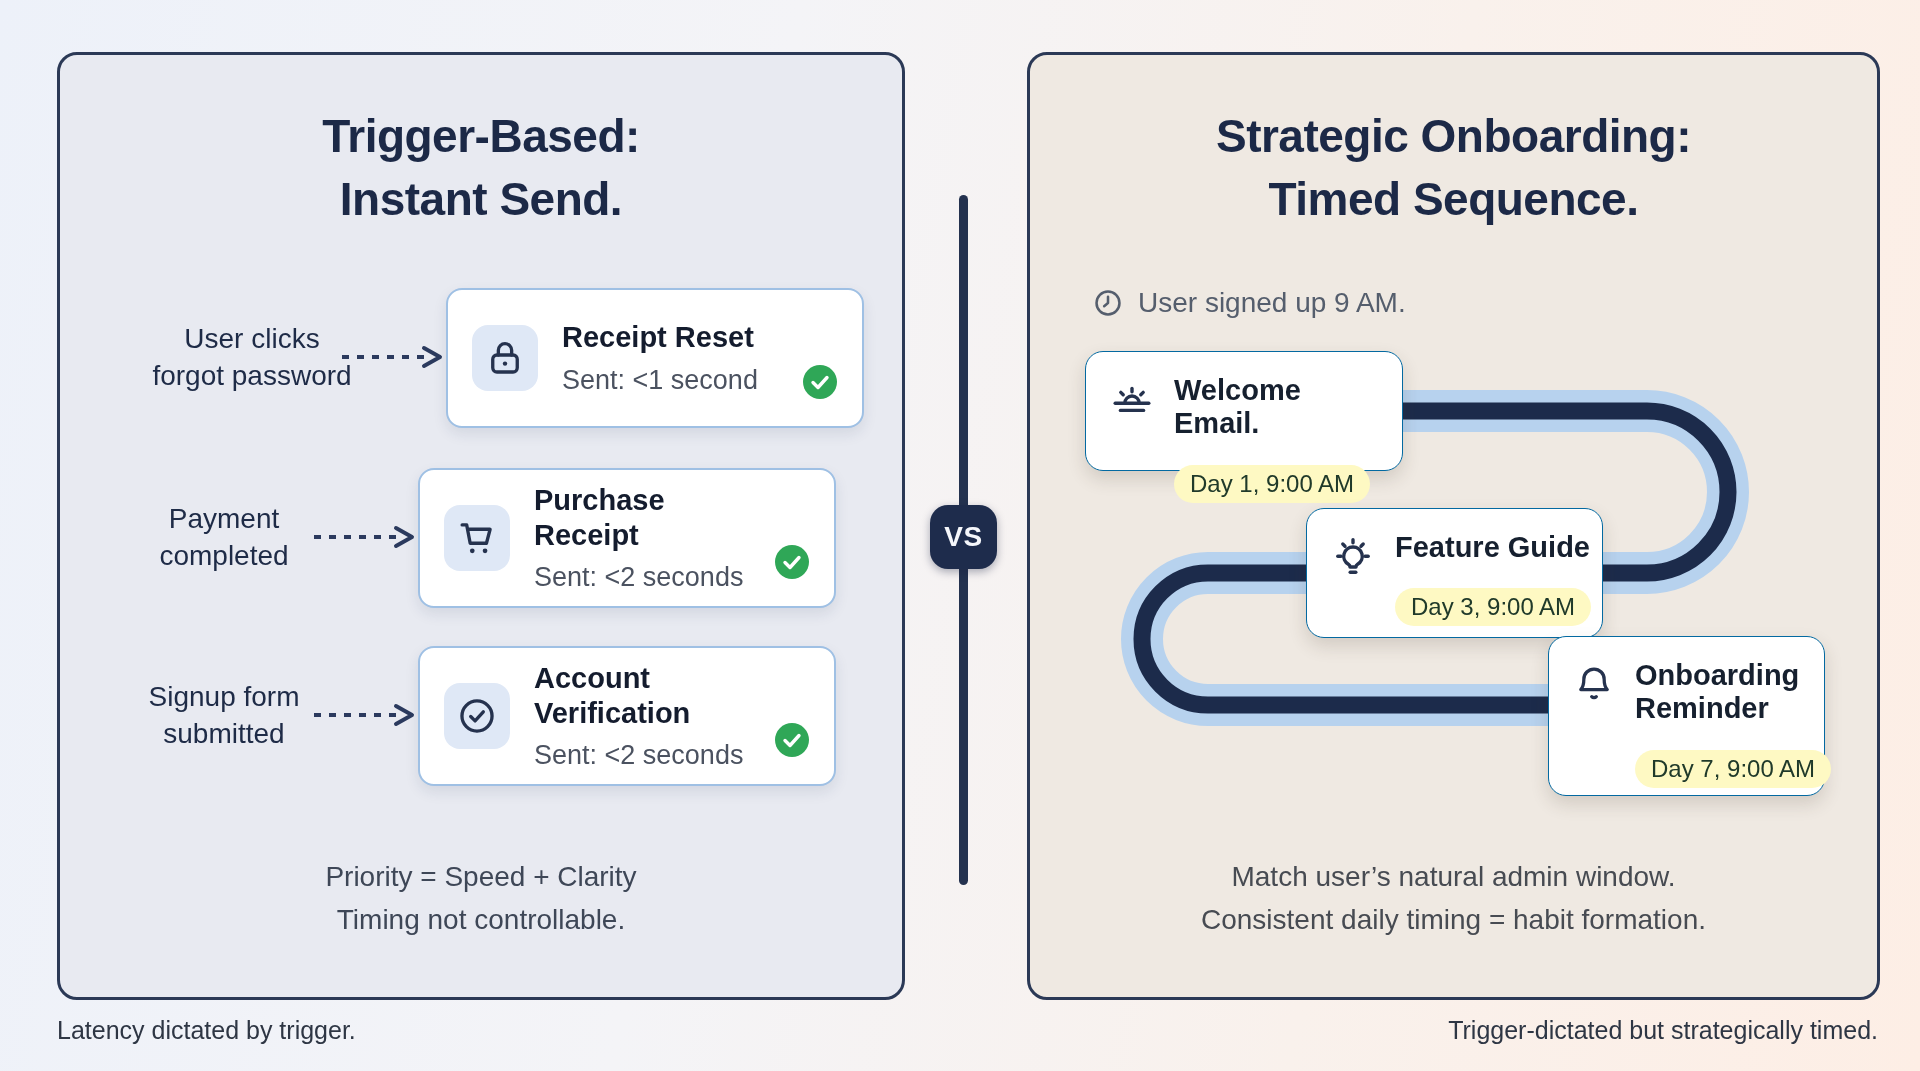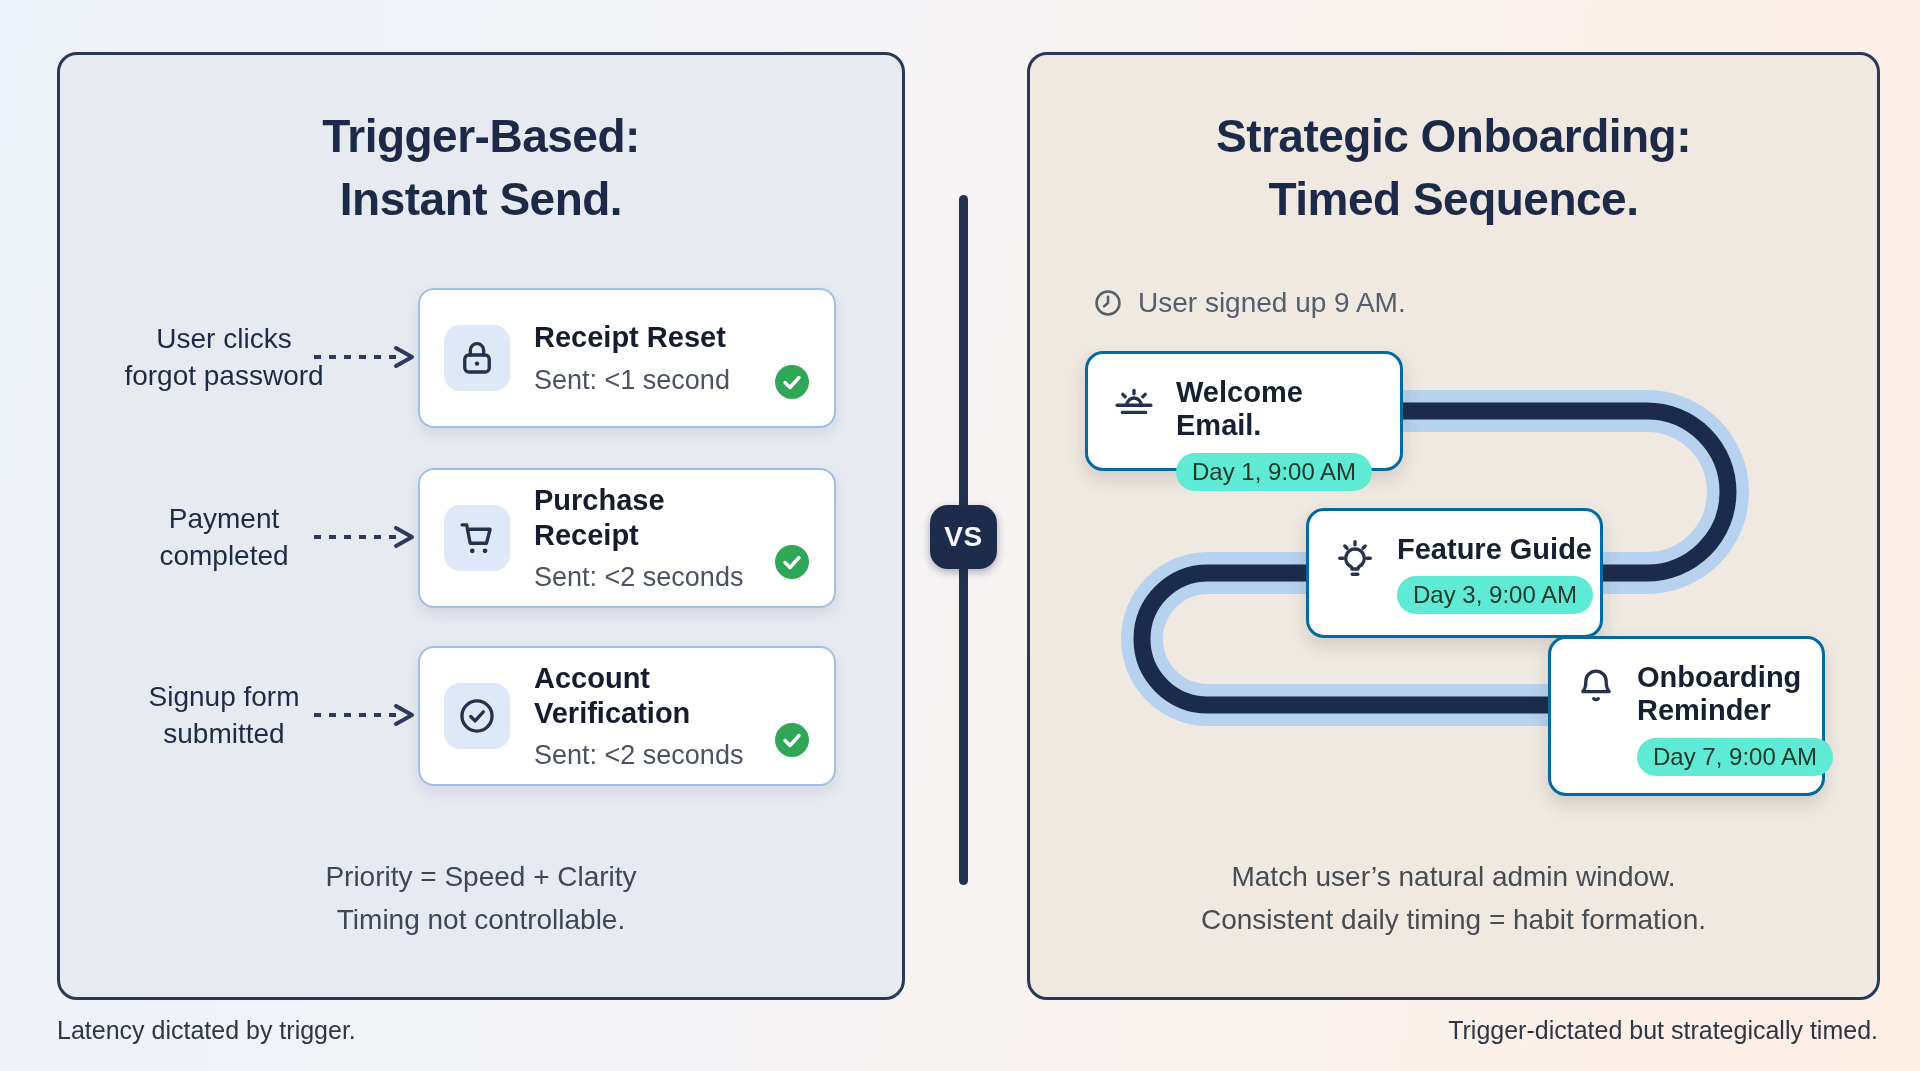--- a/index.html
+++ b/index.html
@@ -21,21 +21,21 @@
 
   .panel-title {
     position: absolute; top: 50px; left: 0; right: 0;
     text-align: center; color: #1c2947;
     font-size: 46px; font-weight: 700; line-height: 1.38;
     letter-spacing: -0.5px;
   }
 
   
   .trigger-row { position: absolute; left: 0; width: 100%; height: 140px; }
-  .row-1 { top: 233px; } .row-2 { top: 413px; } .row-3 { top: 591px; }
+  .row-1 { top: 233px; margin-left: 28px; } .row-2 { top: 413px; } .row-3 { top: 591px; }
 
   .trigger-label {
     position: absolute; left: 18px; width: 292px; top: 33px;
     text-align: center; color: #1e2b47; font-size: 28px; line-height: 1.32;
     font-weight: 500;
   }
   .dashed-arrow { position: absolute; left: 252px; top: 56px; }
 
   .trigger-card {
     position: absolute; left: 358px; top: 0; width: 418px; height: 140px;
@@ -74,33 +74,33 @@
   
   .signup-note {
     position: absolute; left: 62px; top: 232px;
     display: flex; gap: 14px;
     color: #555e6d; font-size: 28px;
   }
   .flow-svg { position: absolute; left: 0; top: 0; z-index: 1; }
 
   .step-card {
     position: absolute; z-index: 2; background: #ffffff;
-    border: 3px solid #0369a1; border-radius: 18px;
+    border: 1px solid #0369a1; border-radius: 18px;
     box-shadow: 0 8px 18px rgba(60,50,40,0.16);
     display: flex; align-items: flex-start; padding: 22px 22px 20px 22px;
   }
   .step-welcome   { left: 55px;  top: 296px; width: 318px; height: 120px; }
   .step-feature   { left: 276px; top: 453px; width: 297px; height: 130px; }
   .step-activation{ left: 518px; top: 581px; width: 277px; height: 160px; }
 
   .step-icon { flex: 0 0 auto; margin-right: 18px; margin-top: 2px; }
   .step-title { font-size: 29px; font-weight: 700; color: #16202f; line-height: 1.15; }
   .day-pill {
-    display: inline-block; margin-top: 10px;
-    background: #5eead4; color: #203a2a;
+    display: inline-block; margin-top: 24px;
+    background: #fef9c3; color: #203a2a;
     font-size: 24px; padding: 5px 16px; border-radius: 19px; white-space: nowrap;
   }
 
   
   .caption {
     position: absolute; top: 1016px; font-size: 25px; color: #2e3644;
   }
   .caption-left  { left: 57px; }
   .caption-right { right: 42px; }
 </style>

